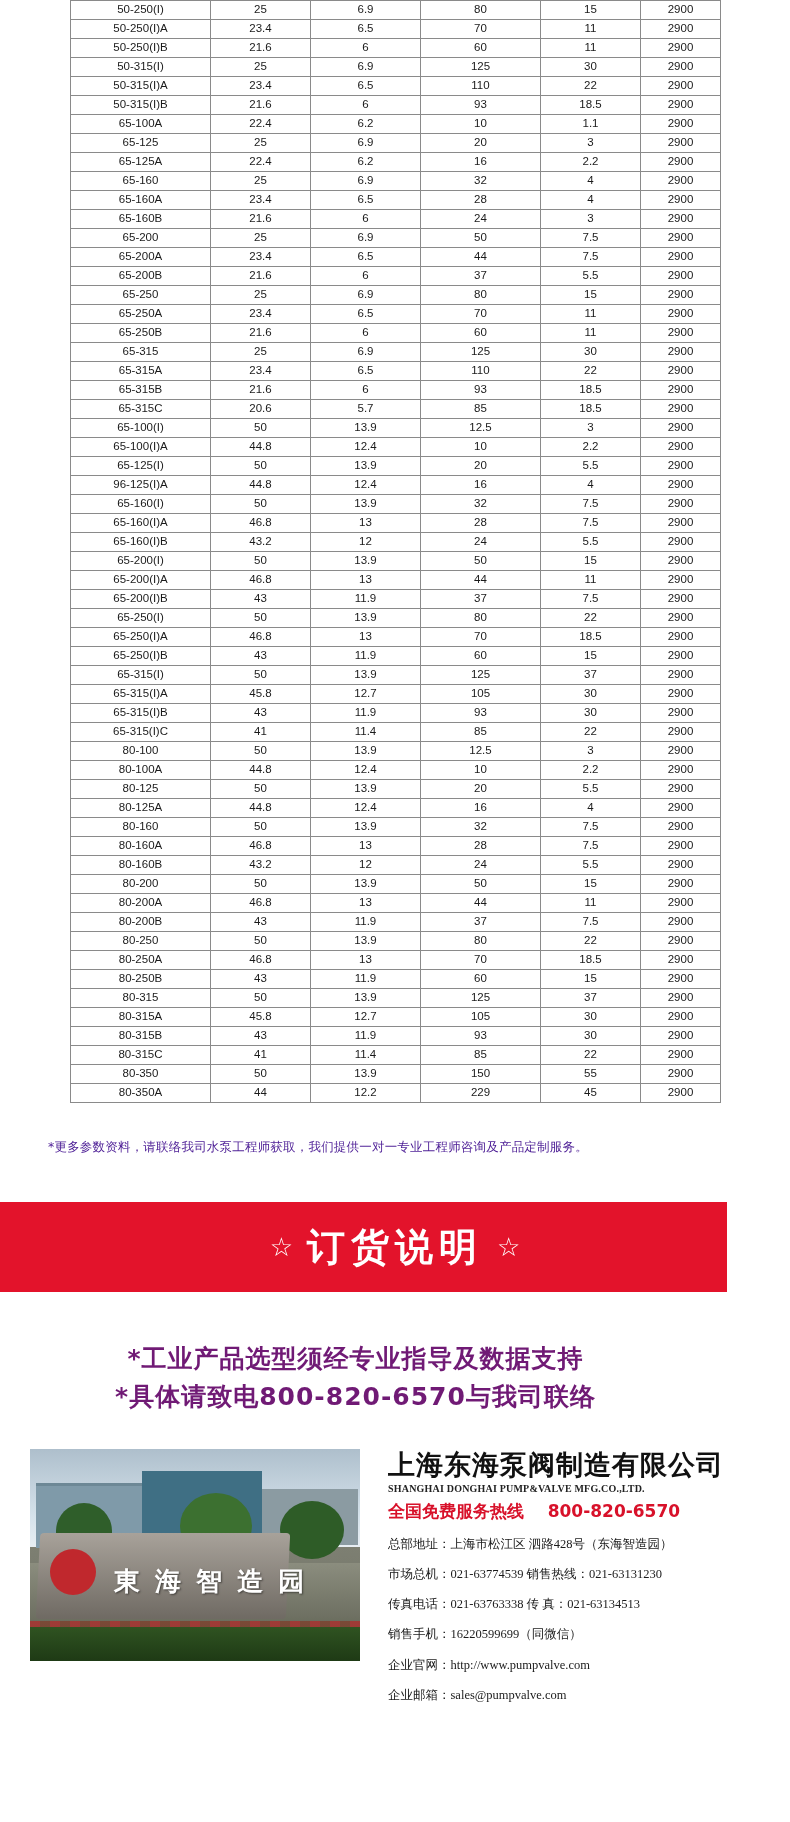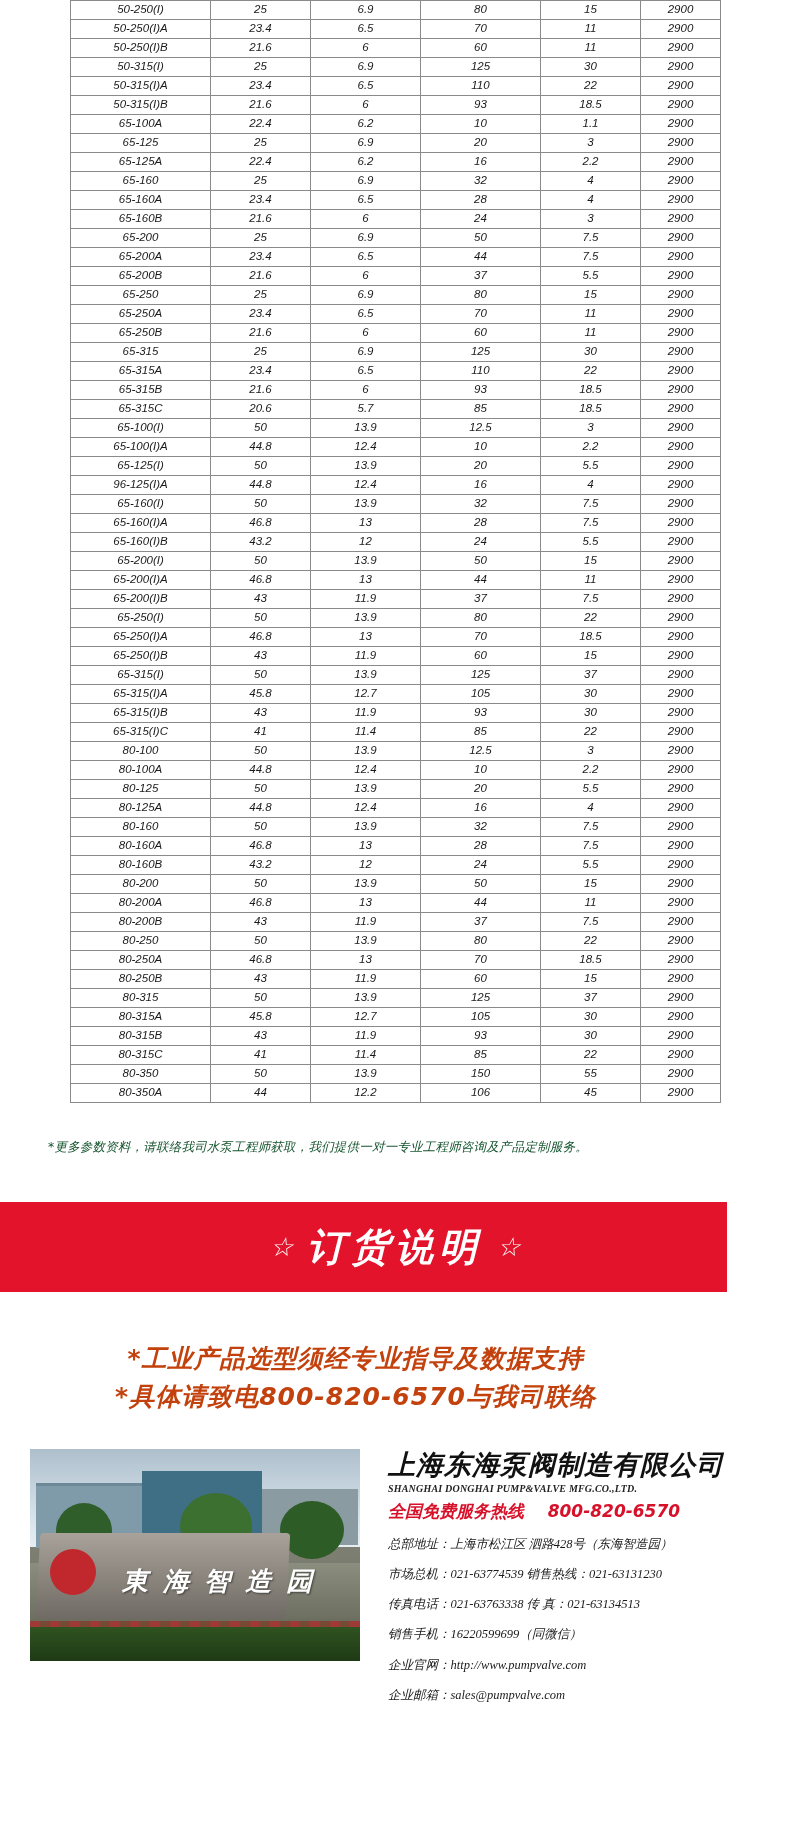--- a/index.html
+++ b/index.html
@@ -9,21 +9,20 @@
   }
   body {
     width: 790px;
     font-family: "Liberation Sans", sans-serif;
     color: #000;
   }
   .page {
     width: 727px;
     position: relative;
     overflow: hidden;
-    font-style: italic;
   }
 
   
   .table-wrap {
     padding: 0 70px 0 70px;
     box-sizing: border-box;
   }
   table.spec {
     border-collapse: collapse;
     width: 650px;
@@ -46,21 +45,21 @@
   table.spec col.c2 { width: 110px; }
   table.spec col.c3 { width: 120px; }
   table.spec col.c4 { width: 100px; }
   table.spec col.c5 { width: 80px; }
 
   
   .note {
     margin: 36px 15px 0 0;
     padding-left: 48px;
     font-size: 12.5px;
-    color: #14532d;
+    color: #4c1d95;
     font-family: "DejaVu Sans", sans-serif;
     letter-spacing: .2px;
   }
 
   
   .banner {
     margin-top: 46px;
     width: 790px;
     height: 90px;
     background: #e3132b;
@@ -82,21 +81,21 @@
     font-size: 38px;
     font-weight: bold;
     letter-spacing: 6px;
     font-family: "DejaVu Sans", sans-serif;
   }
 
   
   .slogans {
     margin: 48px 16px 0 0;
     text-align: center;
-    color: #c2410c;
+    color: #701a75;
   }
   .slogan {
     font-size: 25px;
     font-weight: bold;
     letter-spacing: 1px;
     line-height: 1.5;
     font-family: "DejaVu Sans", sans-serif;
   }
 
   
@@ -152,21 +151,21 @@
     background:linear-gradient(#a8a29a,#6f6a63);
     transform: skewX(-3deg);
     border-radius:4px;
   }
   .photo .stone-logo {
     position:absolute; left:20px; bottom:66px;
     width:46px; height:46px; border-radius:50%;
     background:#c0282d;
   }
   .photo .stone-text {
-    position:absolute; left:92px; bottom:62px;
+    position:absolute; left:84px; bottom:62px;
     color:#ffffff; font-size:26px; font-weight:bold;
     letter-spacing:3px; font-family:"DejaVu Sans", sans-serif;
     text-shadow:1px 1px 2px rgba(0,0,0,.5);
   }
   .photo .hedge {
     position:absolute; left:0; bottom:0; width:100%; height:34px;
     background:linear-gradient(#2f5321,#1e3a15);
   }
   .photo .flower {
     position:absolute; bottom:28px; width:100%; height:12px;
@@ -681,21 +680,21 @@
             <td>50</td>
             <td>13.9</td>
             <td>150</td>
             <td>55</td>
             <td>2900</td>
           </tr>
           <tr>
             <td>80-350A</td>
             <td>44</td>
             <td>12.2</td>
-            <td>106</td>
+            <td>229</td>
             <td>45</td>
             <td>2900</td>
           </tr>
         </tbody>
     </table>
   </div>
 
   <div class="note">*更多参数资料，请联络我司水泵工程师获取，我们提供一对一专业工程师咨询及产品定制服务。</div>
 
   <div class="banner">

